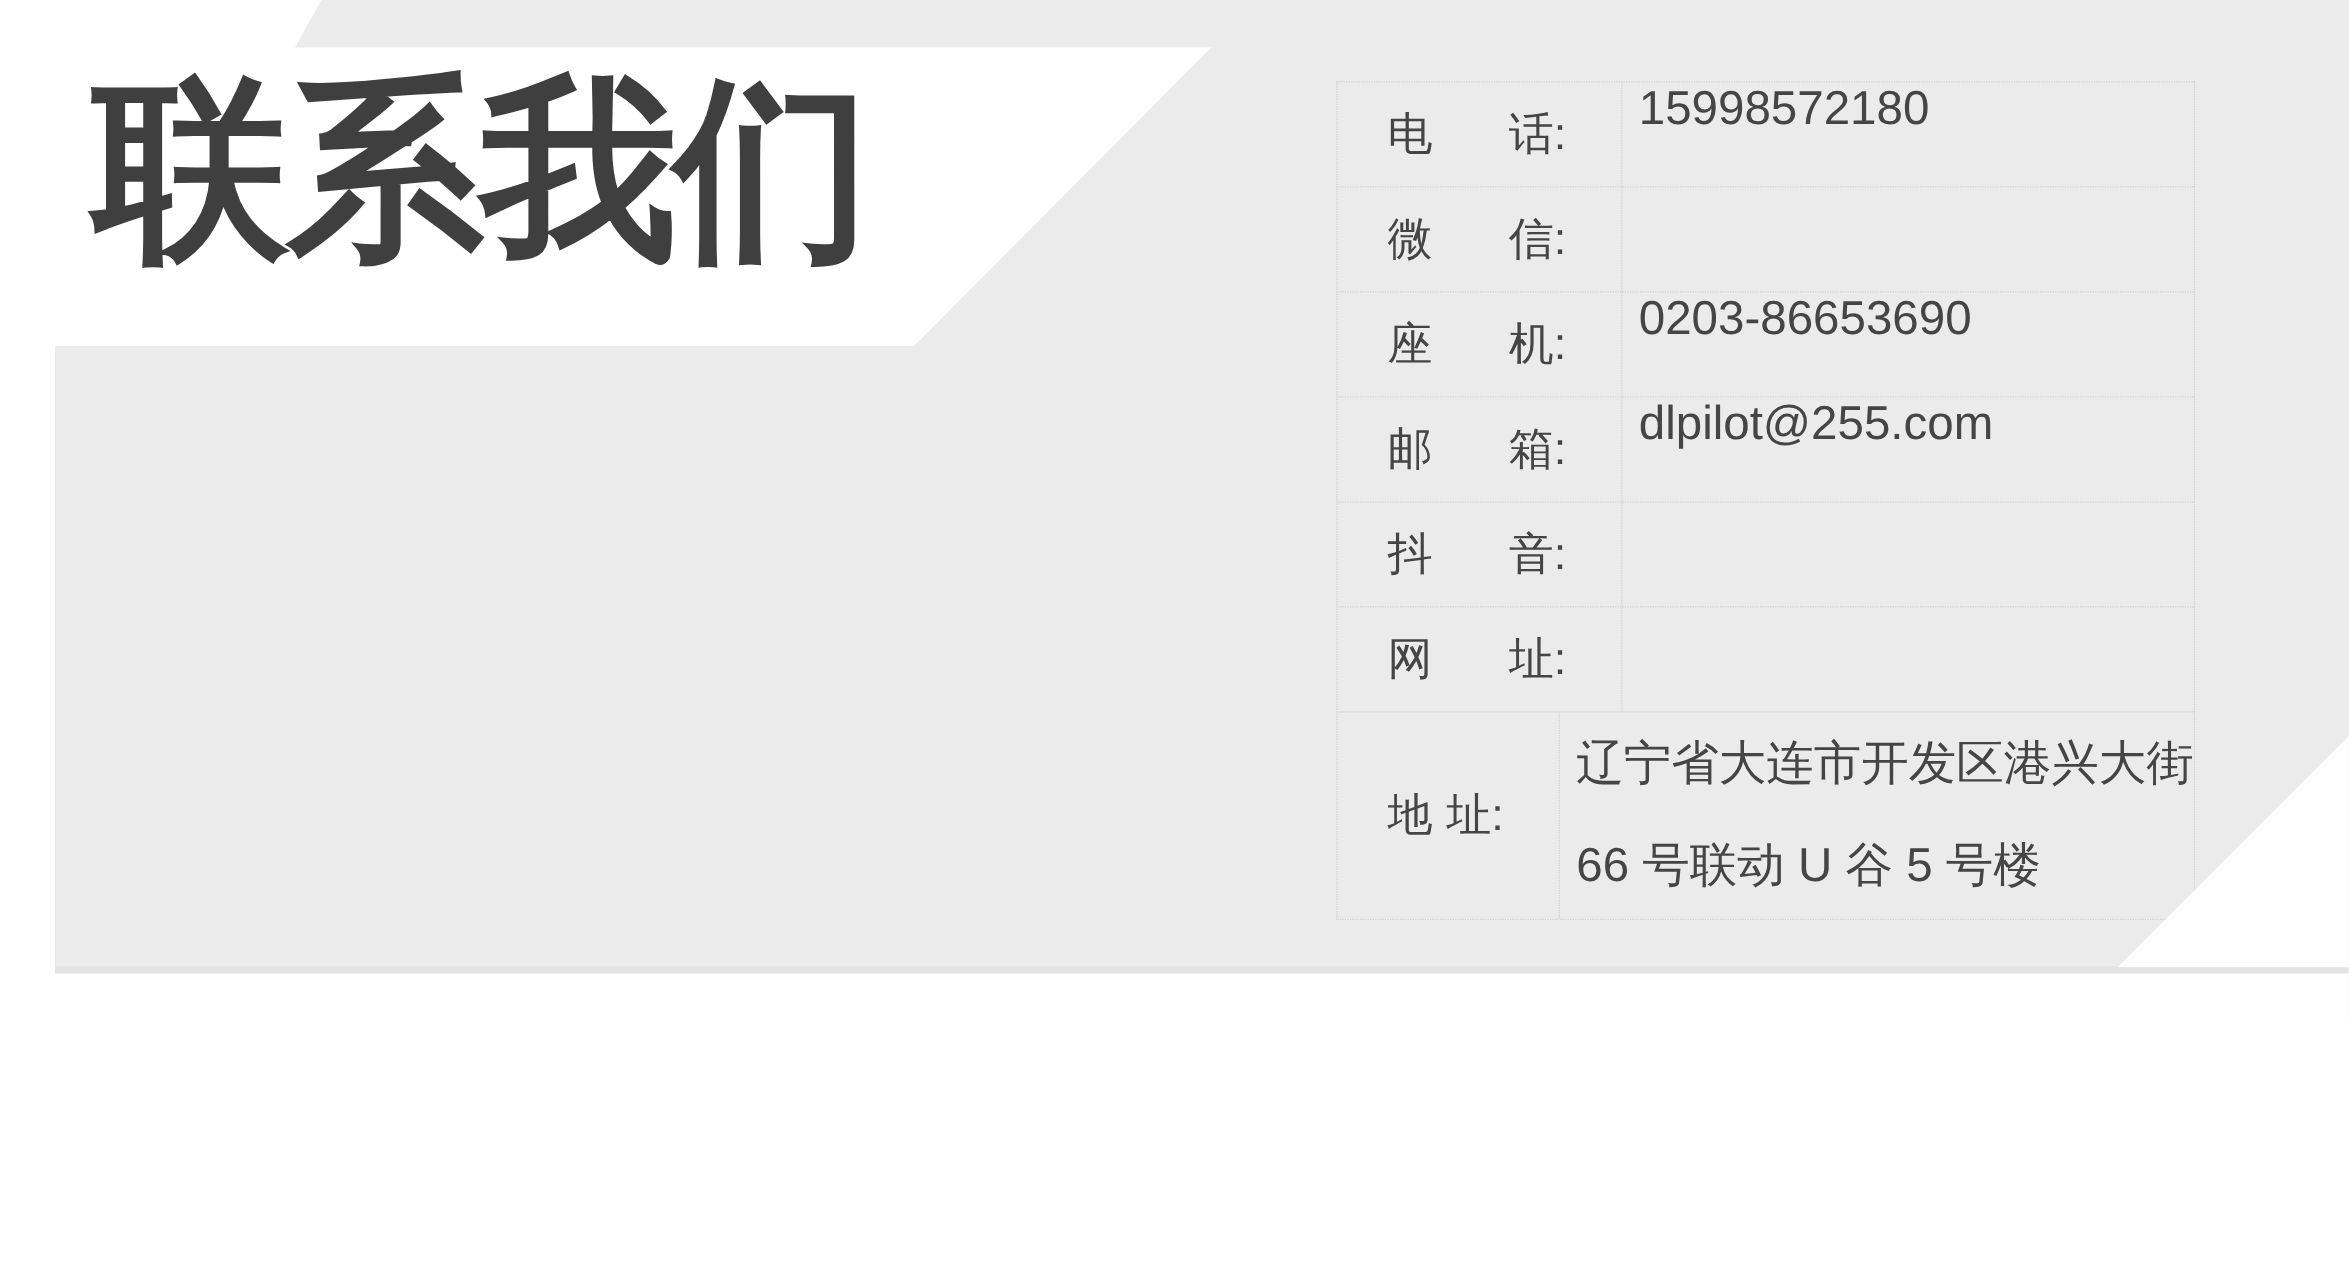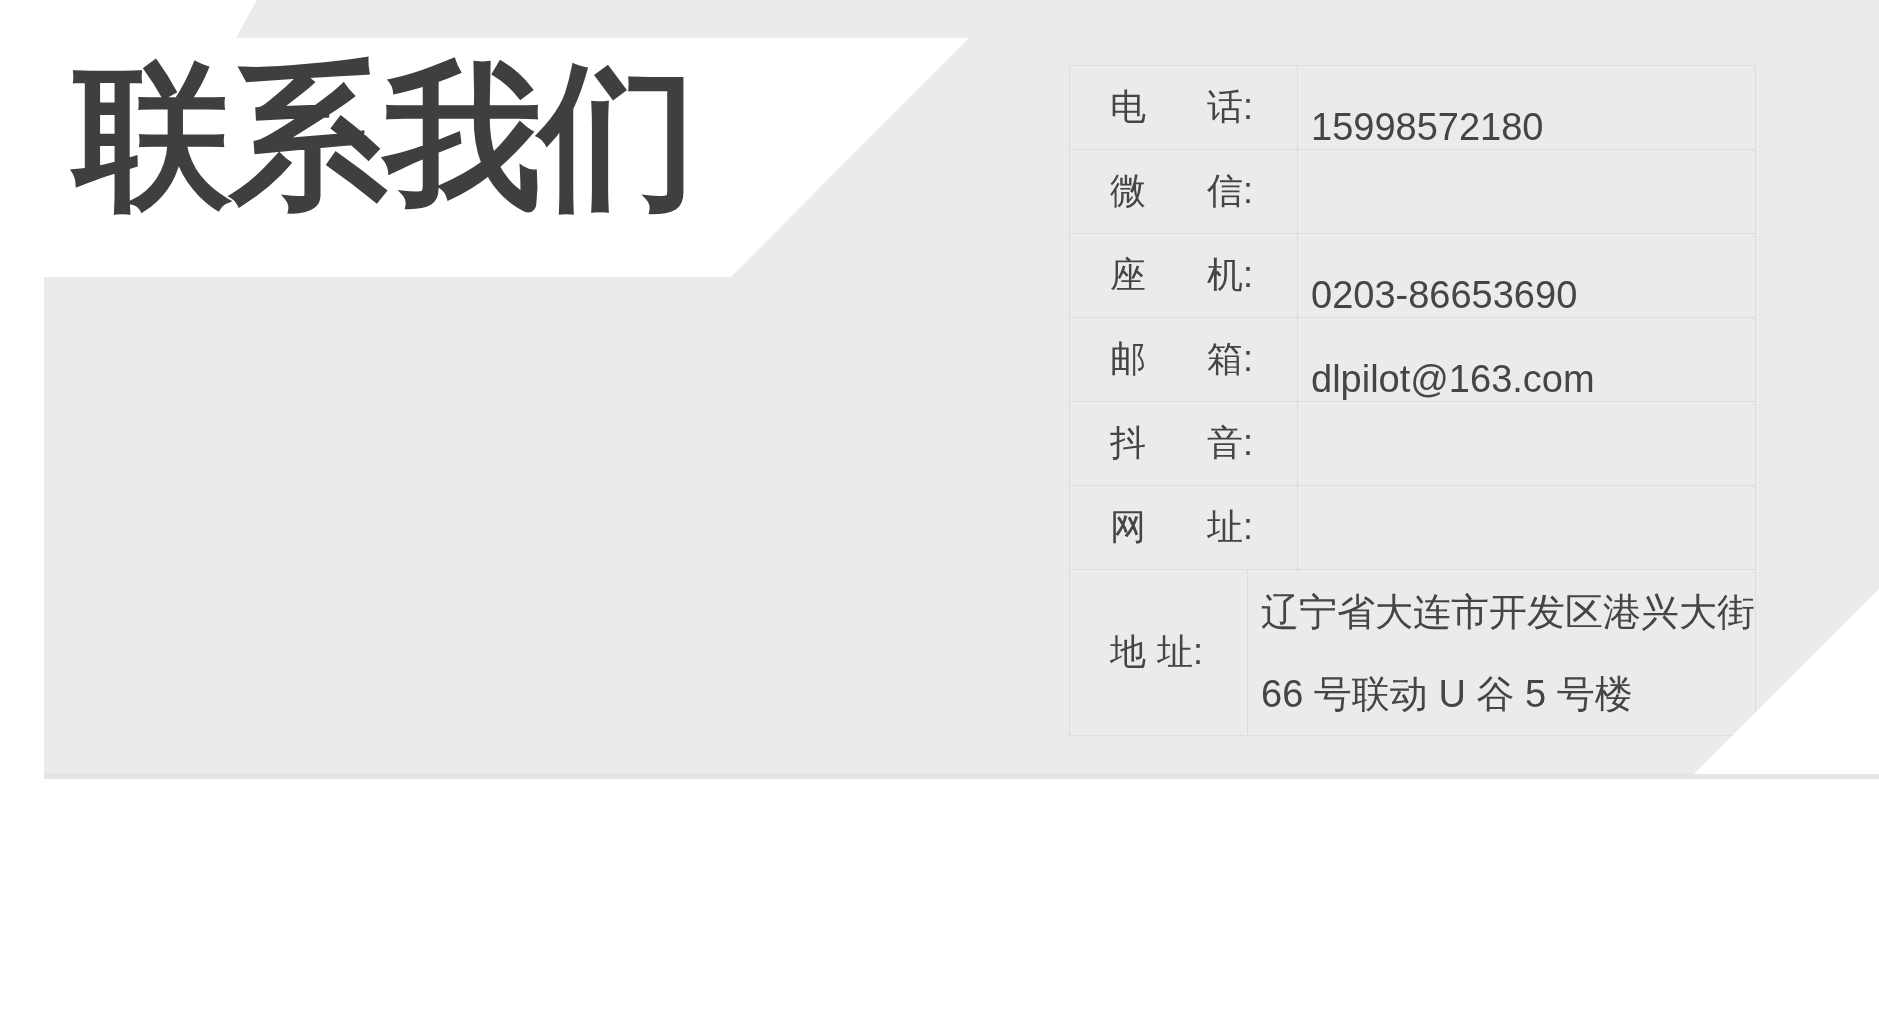--- a/index.html
+++ b/index.html
@@ -25,21 +25,21 @@
     border:1px dotted #cfcfcf;border-bottom:none;color:#454545;
   }
   .t-row{display:flex;height:83px;border-bottom:1px dotted #cfcfcf;}
   .t-row.tall{height:165px;}
   .cell-label{
     width:228px;box-sizing:border-box;border-right:1px dotted #cfcfcf;
     display:flex;align-items:center;justify-content:space-between;
     padding:0 44px 0 40px;font-size:36px;
   }
   .cell-value{
-    flex:1;display:flex;flex-direction:column;justify-content:flex-end;
+    flex:1;display:flex;flex-direction:column;justify-content:flex-start;
     padding-left:13px;font-size:38px;
   }
   .addr-line{line-height:82px;white-space:nowrap;}
   
   .corner-cut{
     position:absolute;left:1650px;top:545px;width:229px;height:229px;background:#ffffff;
     clip-path:polygon(100% 0,100% 100%,0 100%);
   }
   
   .blue-band{
@@ -131,21 +131,21 @@
         <div class="cell-value">
           <span>0203-86653690</span>
         </div>
       </div>
       <div class="t-row">
         <div class="cell-label">
           <span>邮</span>
           <span>箱:</span>
         </div>
         <div class="cell-value">
-          <span>dlpilot@163.com</span>
+          <span>dlpilot@255.com</span>
         </div>
       </div>
       <div class="t-row">
         <div class="cell-label">
           <span>抖</span>
           <span>音:</span>
         </div>
       </div>
       <div class="t-row">
         <div class="cell-label">

